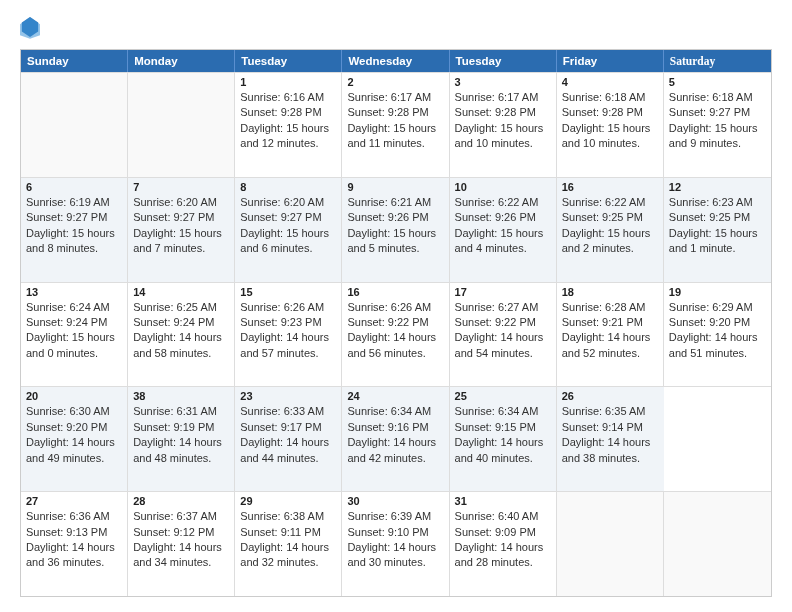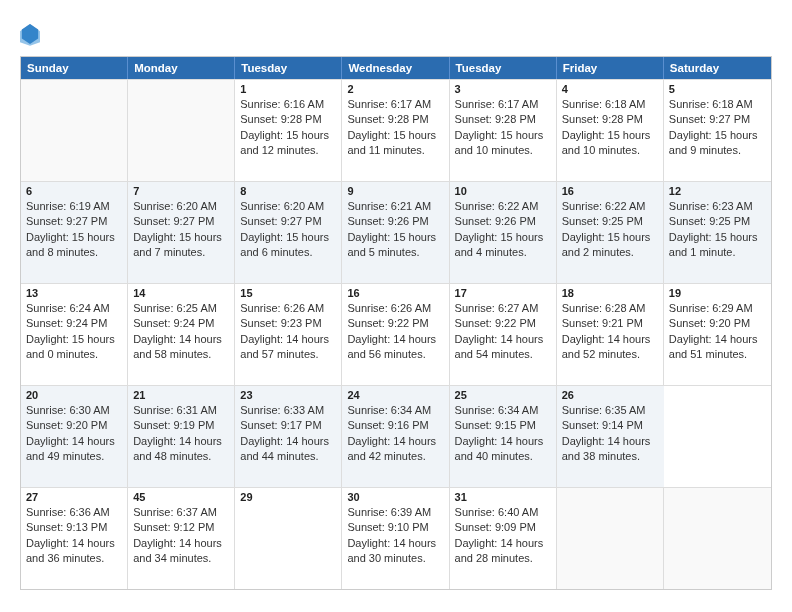--- a/index.html
+++ b/index.html
@@ -6,21 +6,21 @@
     body {
       width: 792px;
       height: 612px;
       font-family: Arial, sans-serif;
       background: #fff;
       overflow: hidden;
     }
     .page {
       width: 792px;
       height: 612px;
-      padding: 22px 20px;
+      padding: 15px 20px;
       display: flex;
       flex-direction: column;
     }
     .header {
       display: flex;
       justify-content: space-between;
       align-items: flex-start;
       margin-bottom: 10px;
     }
     .logo {
@@ -66,21 +66,21 @@
       grid-template-columns: repeat(7, 1fr);
       background: #2b6cb0;
     }
     .cal-header-cell {
       color: #fff;
       font-size: 11.5px;
       font-weight: bold;
       padding: 5px 6px;
       border-right: 1px solid #5a8fd0;
     }
-    .cal-header-cell:last-child { border-right: none; }
+    .cal-header-cell:last-child { border-right: none; font-family: Liberation Serif, serif; }
     .cal-body {
       flex: 1;
       display: flex;
       flex-direction: column;
     }
     .cal-row {
       display: grid;
       grid-template-columns: repeat(7, 1fr);
       flex: 1;
       border-top: 1px solid #ddd;
@@ -224,21 +224,21 @@
             <div class="day-num">19</div>
             <div class="day-detail">Sunrise: 6:29 AM<br>Sunset: 9:20 PM<br>Daylight: 14 hours and 51 minutes.</div>
           </div>
         </div>
         <div class="cal-row">
           <div class="cal-cell alt-row">
             <div class="day-num">20</div>
             <div class="day-detail">Sunrise: 6:30 AM<br>Sunset: 9:20 PM<br>Daylight: 14 hours and 49 minutes.</div>
           </div>
           <div class="cal-cell alt-row">
-            <div class="day-num">21</div>
+            <div class="day-num">38</div>
             <div class="day-detail">Sunrise: 6:31 AM<br>Sunset: 9:19 PM<br>Daylight: 14 hours and 48 minutes.</div>
           </div>
           <div class="cal-cell alt-row">
             <div class="day-num">23</div>
             <div class="day-detail">Sunrise: 6:33 AM<br>Sunset: 9:17 PM<br>Daylight: 14 hours and 44 minutes.</div>
           </div>
           <div class="cal-cell alt-row">
             <div class="day-num">24</div>
             <div class="day-detail">Sunrise: 6:34 AM<br>Sunset: 9:16 PM<br>Daylight: 14 hours and 42 minutes.</div>
           </div>
@@ -250,25 +250,26 @@
             <div class="day-num">26</div>
             <div class="day-detail">Sunrise: 6:35 AM<br>Sunset: 9:14 PM<br>Daylight: 14 hours and 38 minutes.</div>
           </div>
         </div>
         <div class="cal-row">
           <div class="cal-cell">
             <div class="day-num">27</div>
             <div class="day-detail">Sunrise: 6:36 AM<br>Sunset: 9:13 PM<br>Daylight: 14 hours and 36 minutes.</div>
           </div>
           <div class="cal-cell">
-            <div class="day-num">45</div>
+            <div class="day-num">28</div>
             <div class="day-detail">Sunrise: 6:37 AM<br>Sunset: 9:12 PM<br>Daylight: 14 hours and 34 minutes.</div>
           </div>
           <div class="cal-cell">
             <div class="day-num">29</div>
+            <div class="day-detail">Sunrise: 6:38 AM<br>Sunset: 9:11 PM<br>Daylight: 14 hours and 32 minutes.</div>
           </div>
           <div class="cal-cell">
             <div class="day-num">30</div>
             <div class="day-detail">Sunrise: 6:39 AM<br>Sunset: 9:10 PM<br>Daylight: 14 hours and 30 minutes.</div>
           </div>
           <div class="cal-cell">
             <div class="day-num">31</div>
             <div class="day-detail">Sunrise: 6:40 AM<br>Sunset: 9:09 PM<br>Daylight: 14 hours and 28 minutes.</div>
           </div>
           <div class="cal-cell empty"></div>

